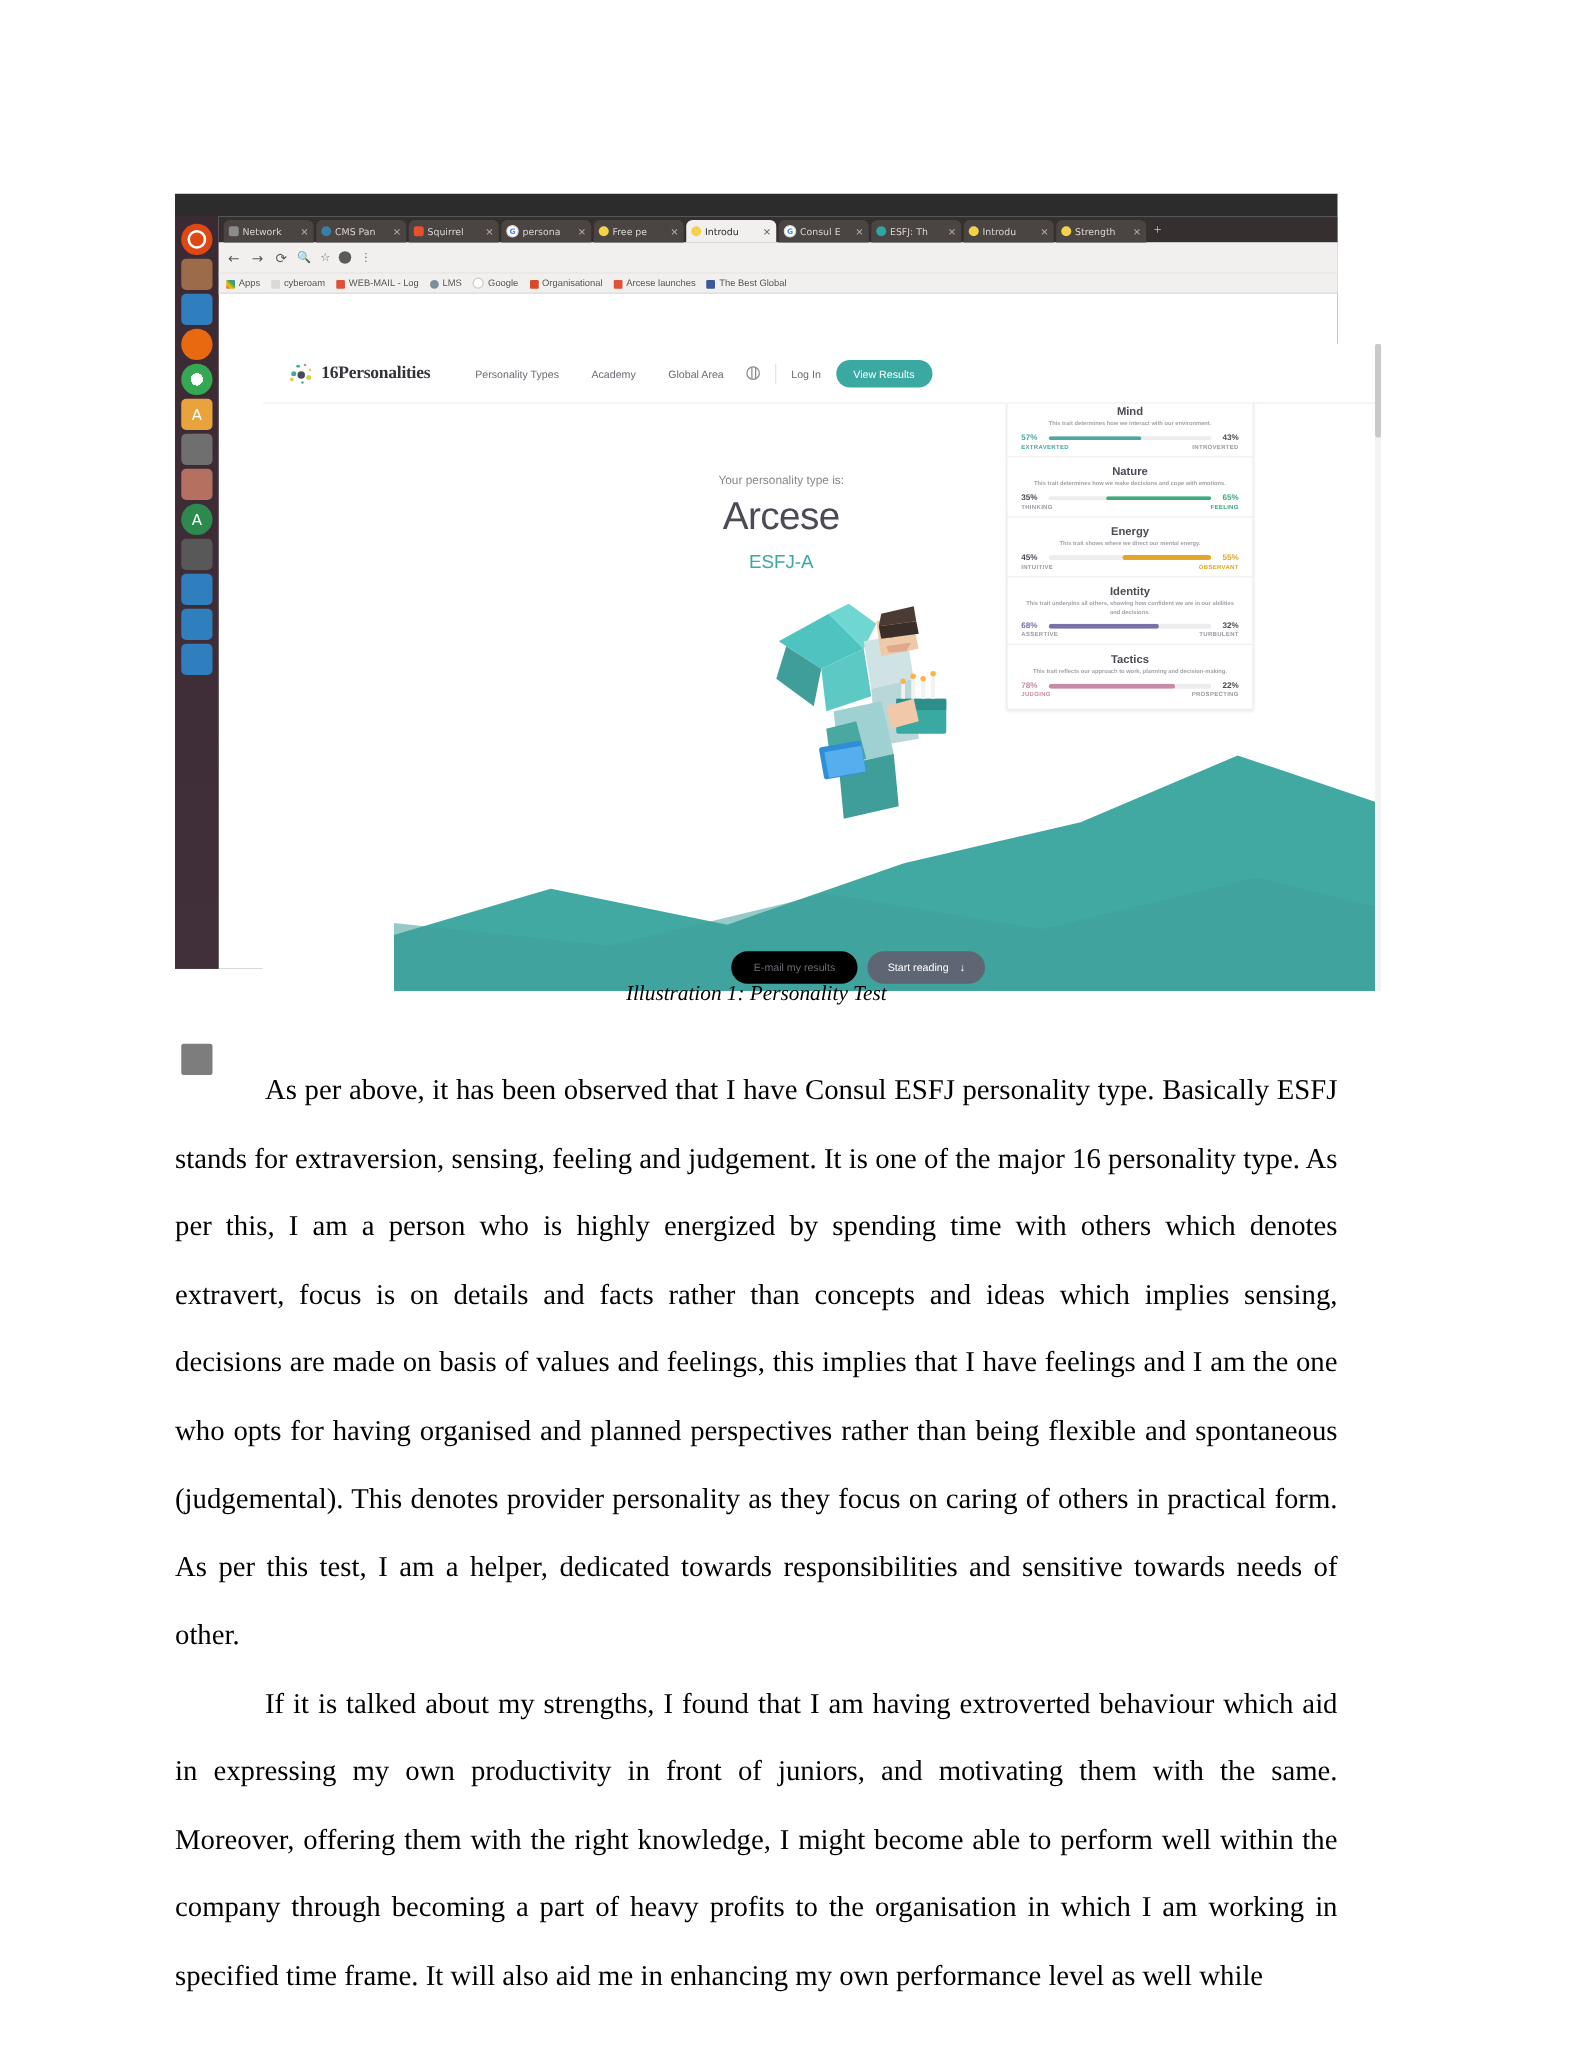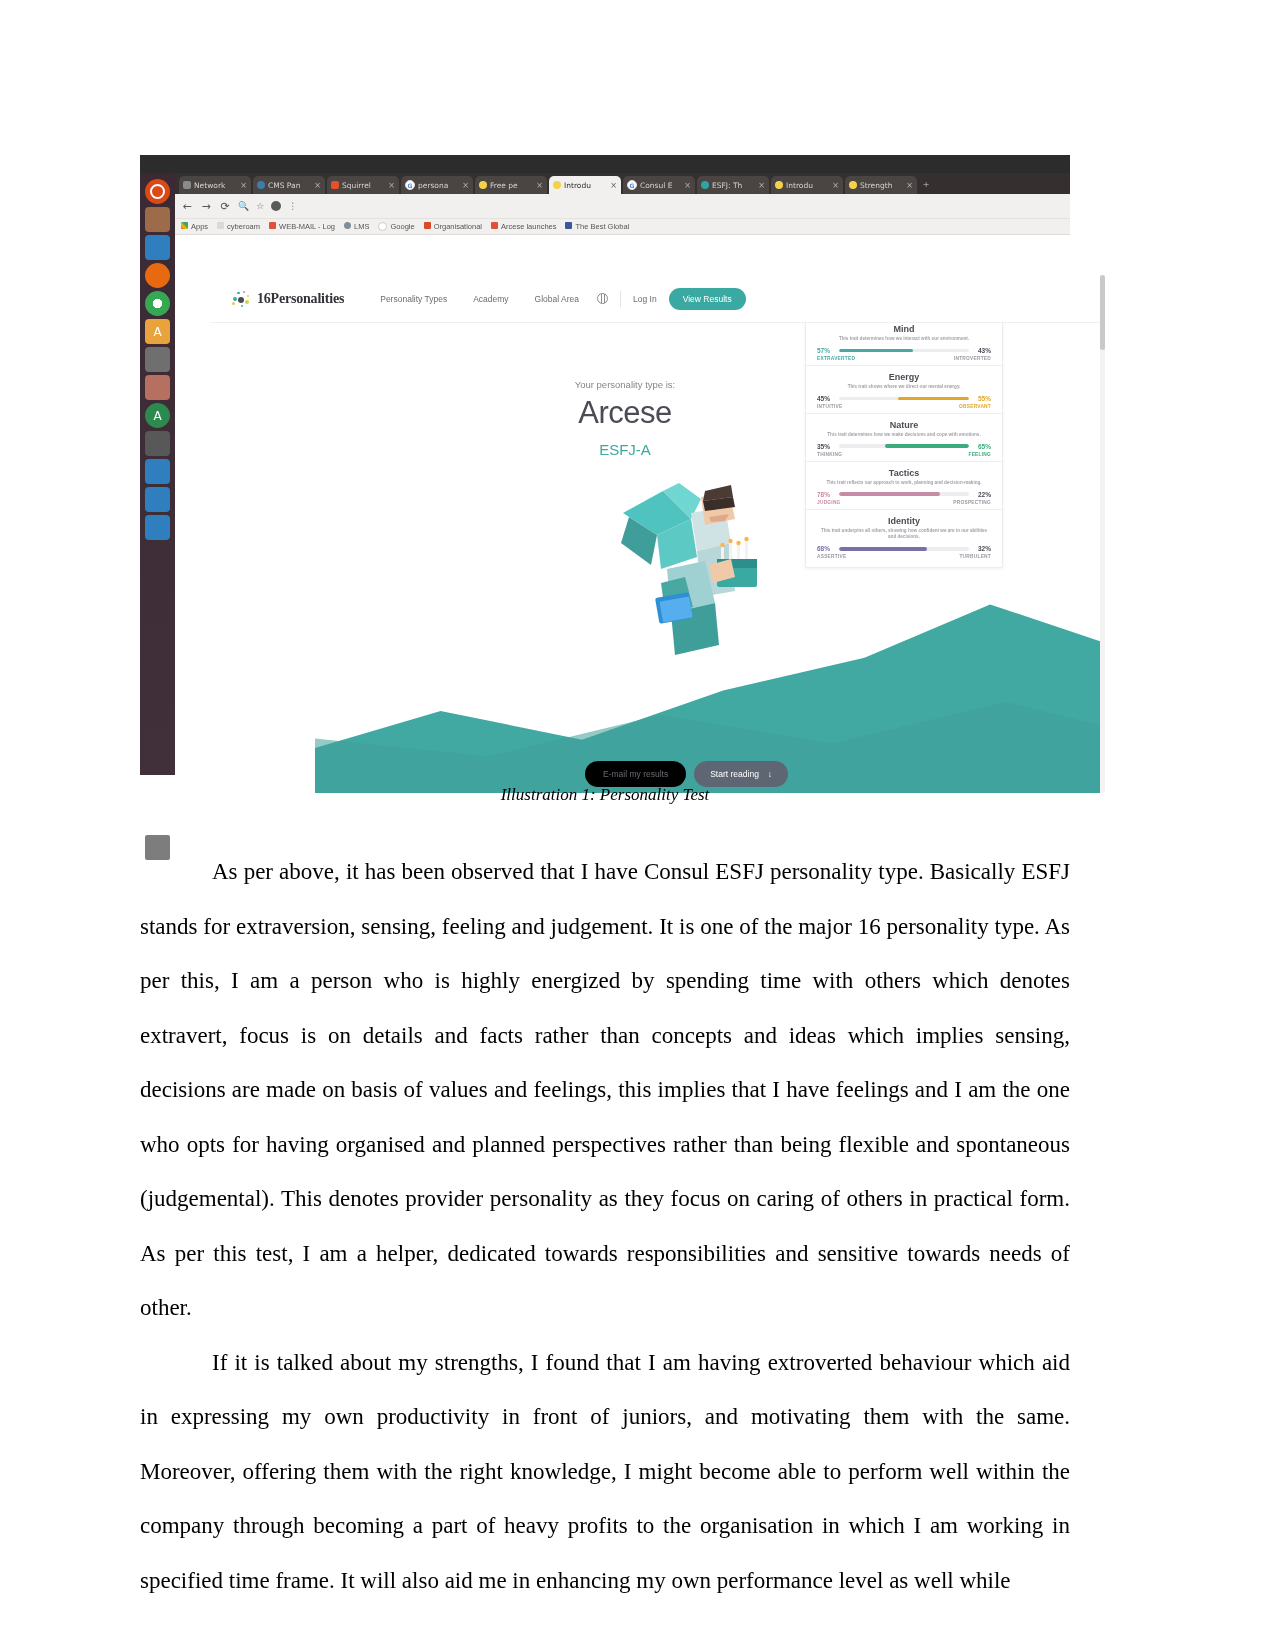--- a/index.html
+++ b/index.html
@@ -105,21 +105,21 @@
   .url-strong{color:#3c3c3c;}
   .tb-right{display:flex;align-items:center;gap:7px;font-size:9px;color:#6a6a6a;}
   .avatar-ic{width:10px;height:10px;border-radius:50%;background:#5a5a5a;}
 
   .bookmarks{
     height:16px;background:#f1f0ef;display:flex;align-items:center;
     padding:0 6px;gap:9px;box-sizing:border-box;
     font-family:"Liberation Sans", sans-serif;font-size:7.5px;color:#555;
     border-bottom:1px solid #dddbda;
   }
-  .bm{display:flex;align-items:flex-start;gap:3px;white-space:nowrap;}
+  .bm{display:flex;align-items:flex-end;gap:3px;white-space:nowrap;}
   .bm-ico{width:7px;height:7px;border-radius:1px;flex:0 0 7px;}
   .bi-apps{background:linear-gradient(45deg,#ea4335,#fbbc05,#34a853,#4285f4);}
   .bi-doc{background:#d9d9d9;}
   .bi-red{background:#e0503a;}
   .bi-lms{background:#7d8f9b;border-radius:50%;}
   .bi-g{background:#fff;border:.5px solid #ccc;border-radius:50%;}
   .bi-n{background:#d94a2b;}
   .bi-fb{background:#3b5998;}
 
   
@@ -453,83 +453,83 @@
                 </span>
                 <span class="pct right" style="color:#4b4b55">43%</span>
               </div>
               <div class="labels-row">
                 <span class="tlabel" style="color:#4aa8a2">EXTRAVERTED</span>
                 <span class="tlabel" style="color:#9a9aa2">INTROVERTED</span>
               </div>
             </div>
 
             <div class="trait">
+              <div class="trait-title">Nature</div>
+              <div class="trait-desc">This trait determines how we make decisions and cope with emotions.</div>
+              <div class="bar-row">
+                <span class="pct" style="color:#4b4b55">35%</span>
+                <span class="bar">
+                  <i class="bar-fill" style="right:0;width:65%;background:#3cab7d;"></i>
+                </span>
+                <span class="pct right" style="color:#3cab7d">65%</span>
+              </div>
+              <div class="labels-row">
+                <span class="tlabel" style="color:#9a9aa2">THINKING</span>
+                <span class="tlabel" style="color:#3cab7d">FEELING</span>
+              </div>
+            </div>
+
+            <div class="trait">
               <div class="trait-title">Energy</div>
               <div class="trait-desc">This trait shows where we direct our mental energy.</div>
               <div class="bar-row">
                 <span class="pct" style="color:#4b4b55">45%</span>
                 <span class="bar">
                   <i class="bar-fill" style="right:0;width:55%;background:#e0a72a;"></i>
                 </span>
                 <span class="pct right" style="color:#e0a72a">55%</span>
               </div>
               <div class="labels-row">
                 <span class="tlabel" style="color:#9a9aa2">INTUITIVE</span>
                 <span class="tlabel" style="color:#e0a72a">OBSERVANT</span>
               </div>
             </div>
 
             <div class="trait">
-              <div class="trait-title">Nature</div>
-              <div class="trait-desc">This trait determines how we make decisions and cope with emotions.</div>
+              <div class="trait-title">Identity</div>
+              <div class="trait-desc">This trait underpins all others, showing how confident we are in our abilities and decisions.</div>
               <div class="bar-row">
-                <span class="pct" style="color:#4b4b55">35%</span>
+                <span class="pct" style="color:#7b6fa8">68%</span>
                 <span class="bar">
-                  <i class="bar-fill" style="right:0;width:65%;background:#3cab7d;"></i>
+                  <i class="bar-fill" style="left:0;width:68%;background:#7b6fa8;"></i>
                 </span>
-                <span class="pct right" style="color:#3cab7d">65%</span>
+                <span class="pct right" style="color:#4b4b55">32%</span>
               </div>
               <div class="labels-row">
-                <span class="tlabel" style="color:#9a9aa2">THINKING</span>
-                <span class="tlabel" style="color:#3cab7d">FEELING</span>
+                <span class="tlabel" style="color:#9a9aa2">ASSERTIVE</span>
+                <span class="tlabel" style="color:#9a9aa2">TURBULENT</span>
               </div>
             </div>
 
             <div class="trait">
               <div class="trait-title">Tactics</div>
               <div class="trait-desc">This trait reflects our approach to work, planning and decision-making.</div>
               <div class="bar-row">
                 <span class="pct" style="color:#c98aa6">78%</span>
                 <span class="bar">
                   <i class="bar-fill" style="left:0;width:78%;background:#c98aa6;"></i>
                 </span>
                 <span class="pct right" style="color:#4b4b55">22%</span>
               </div>
               <div class="labels-row">
                 <span class="tlabel" style="color:#c98aa6">JUDGING</span>
                 <span class="tlabel" style="color:#9a9aa2">PROSPECTING</span>
               </div>
             </div>
 
-            <div class="trait">
-              <div class="trait-title">Identity</div>
-              <div class="trait-desc">This trait underpins all others, showing how confident we are in our abilities and decisions.</div>
-              <div class="bar-row">
-                <span class="pct" style="color:#7b6fa8">68%</span>
-                <span class="bar">
-                  <i class="bar-fill" style="left:0;width:68%;background:#7b6fa8;"></i>
-                </span>
-                <span class="pct right" style="color:#4b4b55">32%</span>
-              </div>
-              <div class="labels-row">
-                <span class="tlabel" style="color:#9a9aa2">ASSERTIVE</span>
-                <span class="tlabel" style="color:#9a9aa2">TURBULENT</span>
-              </div>
-            </div>
-
           </div>
         </div>
 
         <div class="scrollbar">
           <div class="scrollbar-thumb"></div>
         </div>
       </div>
     </div>
   </div>
 </div>

